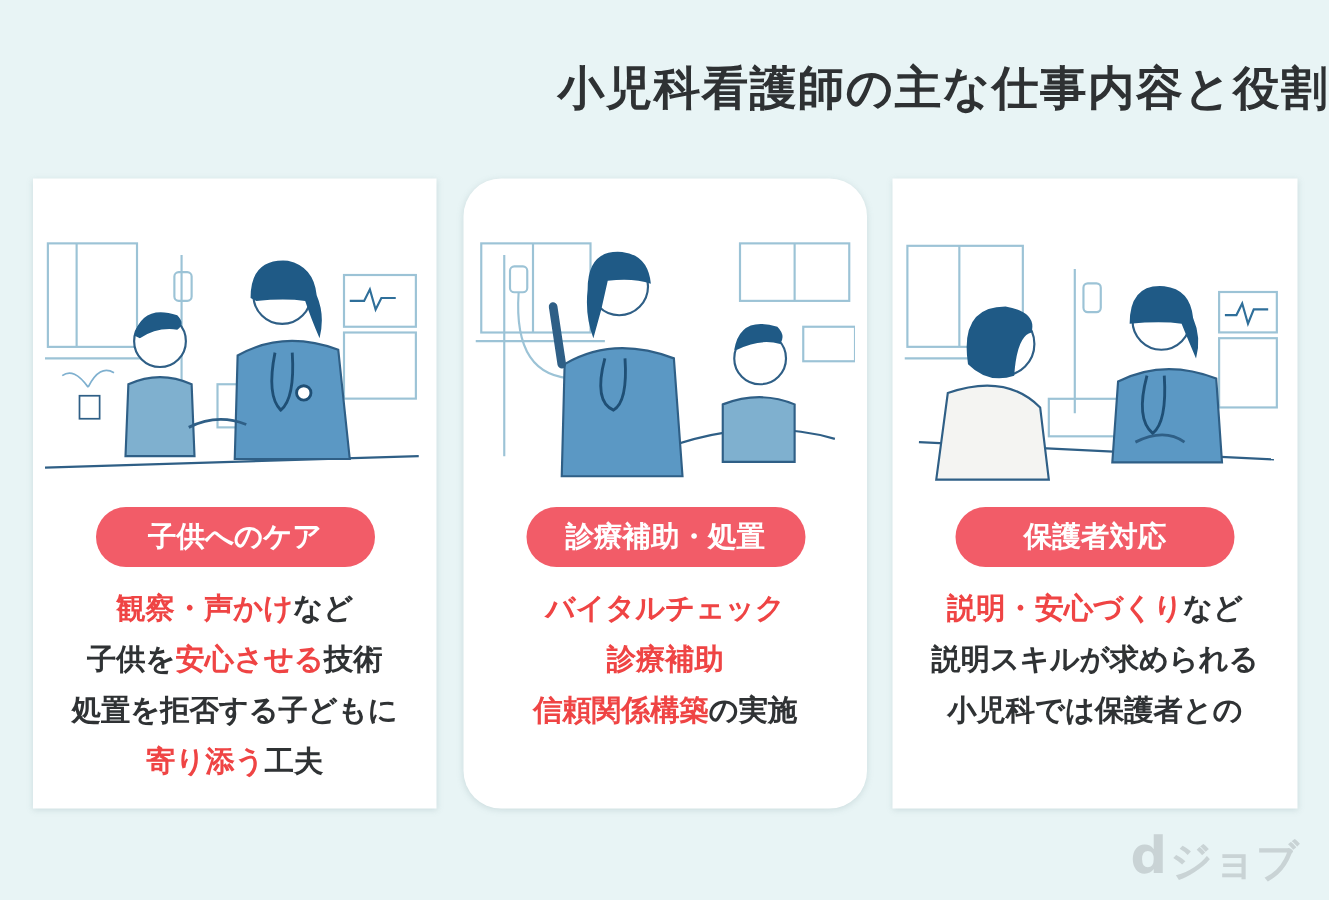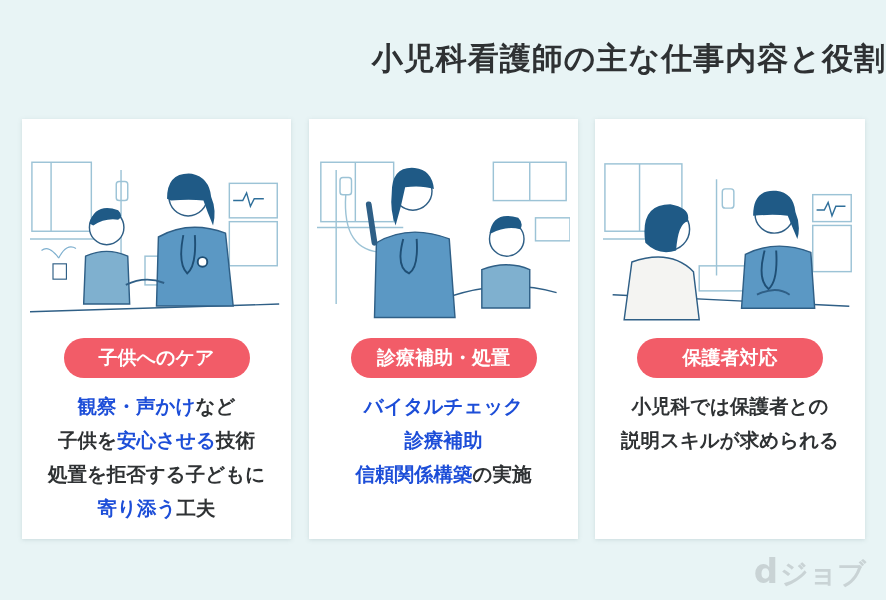--- a/index.html
+++ b/index.html
@@ -14,43 +14,44 @@
   .title {
     position: absolute; left: 0; right: 0; top: 38px;
     text-align: right;
     font-size: 31px; font-weight: bold; letter-spacing: 1px;
     color: #2e3133;
   }
   .card {
     position: absolute; top: 119px; height: 420px; width: 269px;
     background: #ffffff;
     box-shadow: 0 1px 4px rgba(120,150,155,0.25);
+    font-family: Liberation Mono, monospace;
   }
   .card.c1 { left: 22px; }
-  .card.c2 { left: 309px; }
+  .card.c2 { left: 309px; border-radius: 25px; }
   .card.c3 { left: 595px; width: 270px; }
   .illus { position: absolute; left: 8px; right: 8px; top: 28px; height: 180px; }
   .illus svg { width: 100%; height: 100%; }
   .pill {
     position: absolute; top: 219px; left: 50%; transform: translateX(-50%);
     height: 40px; padding: 0 18px; min-width: 186px;
     background: #f25c68; color: #ffffff;
     border-radius: 20px;
     font-size: 19px; font-weight: bold;
     display: flex; align-items: center; justify-content: center;
     white-space: nowrap;
   }
   .lines {
     position: absolute; top: 271px; left: 0; right: 0;
     text-align: center;
     font-size: 19.5px; font-weight: bold; line-height: 34px;
     color: #2f3234;
   }
   .line { display: block; white-space: nowrap; }
-  .hl { color: #1d4ed8; }
+  .hl { color: #ef4444; }
   .logo {
     position: absolute; right: 20px; bottom: 14px;
     display: flex; align-items: flex-end; gap: 2px;
     color: #c9d3d5; font-weight: bold;
   }
   .logo .d { font-size: 34px; line-height: 30px; font-family: "DejaVu Sans", sans-serif; }
   .logo .txt { font-size: 28px; line-height: 24px; }
 </style>
 </head>
 <body>
@@ -155,21 +156,22 @@
 
       <circle cx="178" cy="66" r="20" fill="#fff" stroke="#2f5f86" stroke-width="1.5"></circle>
       <path d="M156 68 q0-28 24-26 q18 2 20 22 q6 14 2 28 q-6-14-10-24 q-14-2-36 0z" fill="#1f5a86"></path>
       <path d="M148 108 q32-16 68-2 l4 58 l-76 0z" fill="#5b98c4" stroke="#2f5f86" stroke-width="1.5"></path>
       <path d="M168 104 q-8 30 4 40 q10-8 8-40" fill="none" stroke="#1f4f75" stroke-width="2"></path>
       <path d="M160 150 q20-10 34 0" fill="none" stroke="#2f5f86" stroke-width="2"></path>
     </svg>
   </div>
   <div class="pill">保護者対応</div>
   <div class="lines">
+    <span class="line"><span class="hl">説明・安心づくり</span><span>など</span></span>
+    <span class="line"><span>説明スキルが求められる</span></span>
     <span class="line"><span>小児科では保護者との</span></span>
-    <span class="line"><span>説明スキルが求められる</span></span>
   </div>
 </div>
 
 <div class="logo">
   <span class="d">d</span>
   <span class="txt">ジョブ</span>
 </div>
 
 </body></html>

